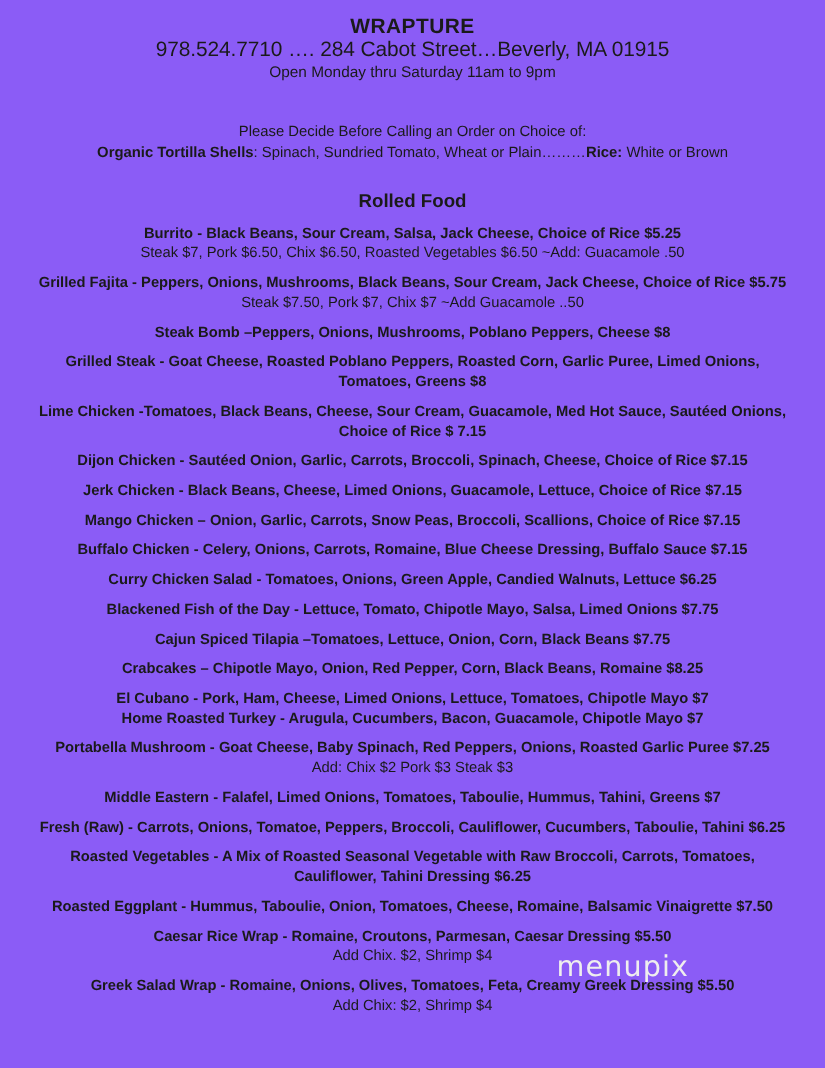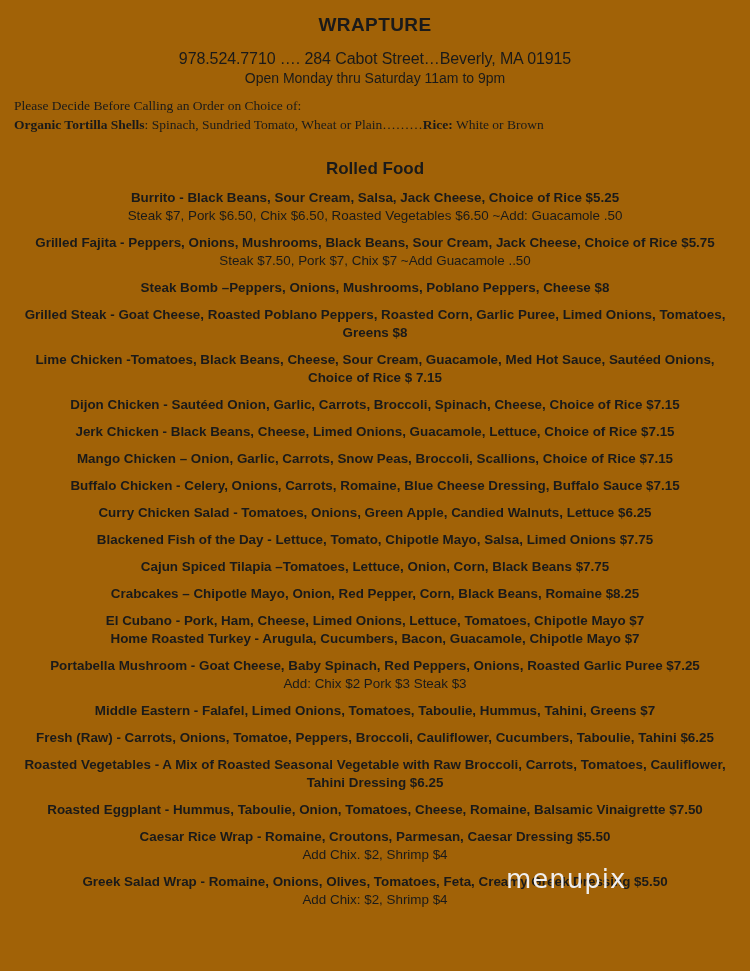--- a/index.html
+++ b/index.html
@@ -10,53 +10,52 @@
   }
   body {
     font-family: "Liberation Sans", sans-serif;
     color: #1a1a1a;
   }
   #menu-page {
     position: relative;
     width: 750px;
     height: 971px;
     margin: 0 auto;
-    background: #a16207;
+    background: #8b5cf6;
     overflow: hidden;
     box-sizing: border-box;
-    padding: 0 14px;
+    padding: 0 30px;
   }
 
   
   .restaurant-name {
     text-align: center;
     font-size: 19px;
     font-weight: bold;
     letter-spacing: 0.4px;
     margin: 0;
     padding-top: 14px;
     line-height: 22px;
   }
   .contact-line {
     text-align: center;
-    font-size: 16px;
+    font-size: 19px;
     line-height: 20px;
-    margin-top: 13px;
+    margin-top: 0;
     letter-spacing: -0.1px;
   }
   .hours-line {
     text-align: center;
     font-size: 14px;
     line-height: 19px;
     margin-top: 0;
   }
   .notice-block {
-    margin-top: 8px;
-    text-align: left;
-    font-family: Liberation Serif, serif;
+    margin-top: 35px;
+    text-align: center;
   }
   .notice-line {
     font-size: 13.5px;
     line-height: 19px;
   }
   .notice-line b { font-weight: bold; }
 
   
   .section-heading {
     text-align: center;

